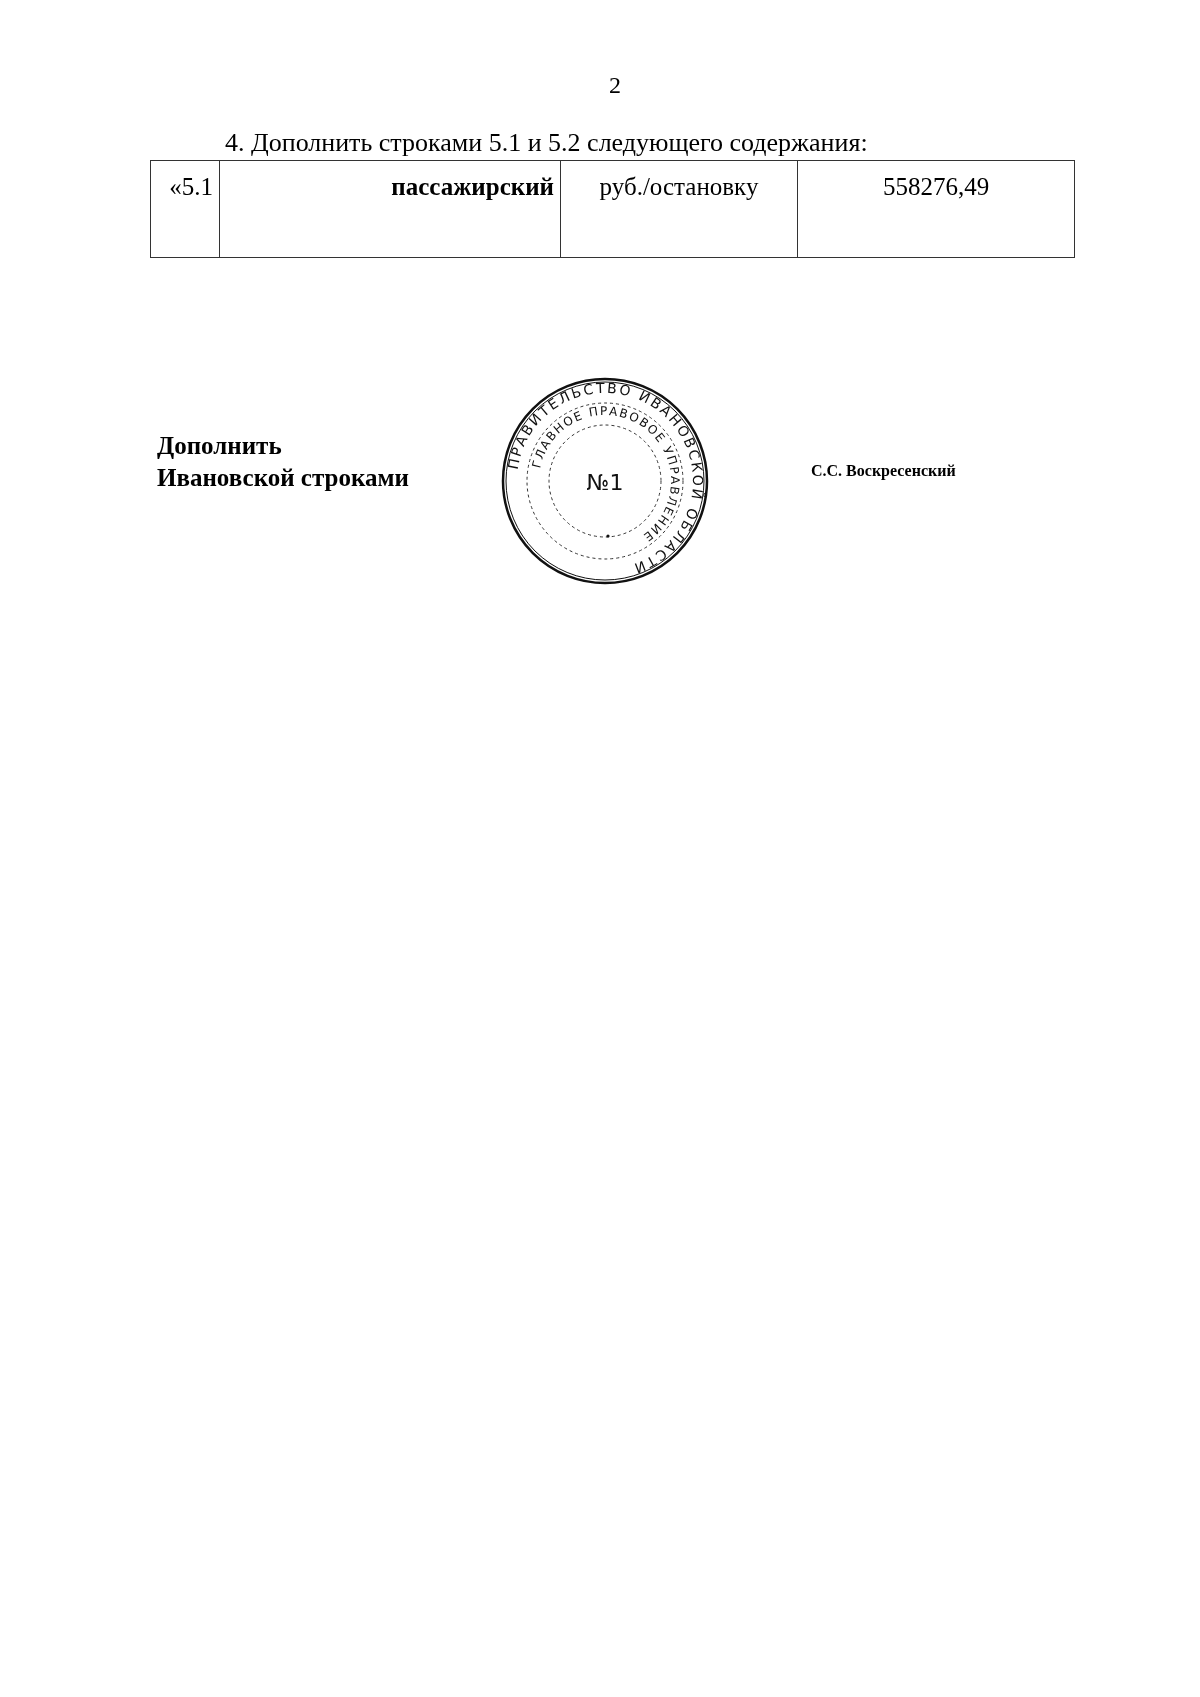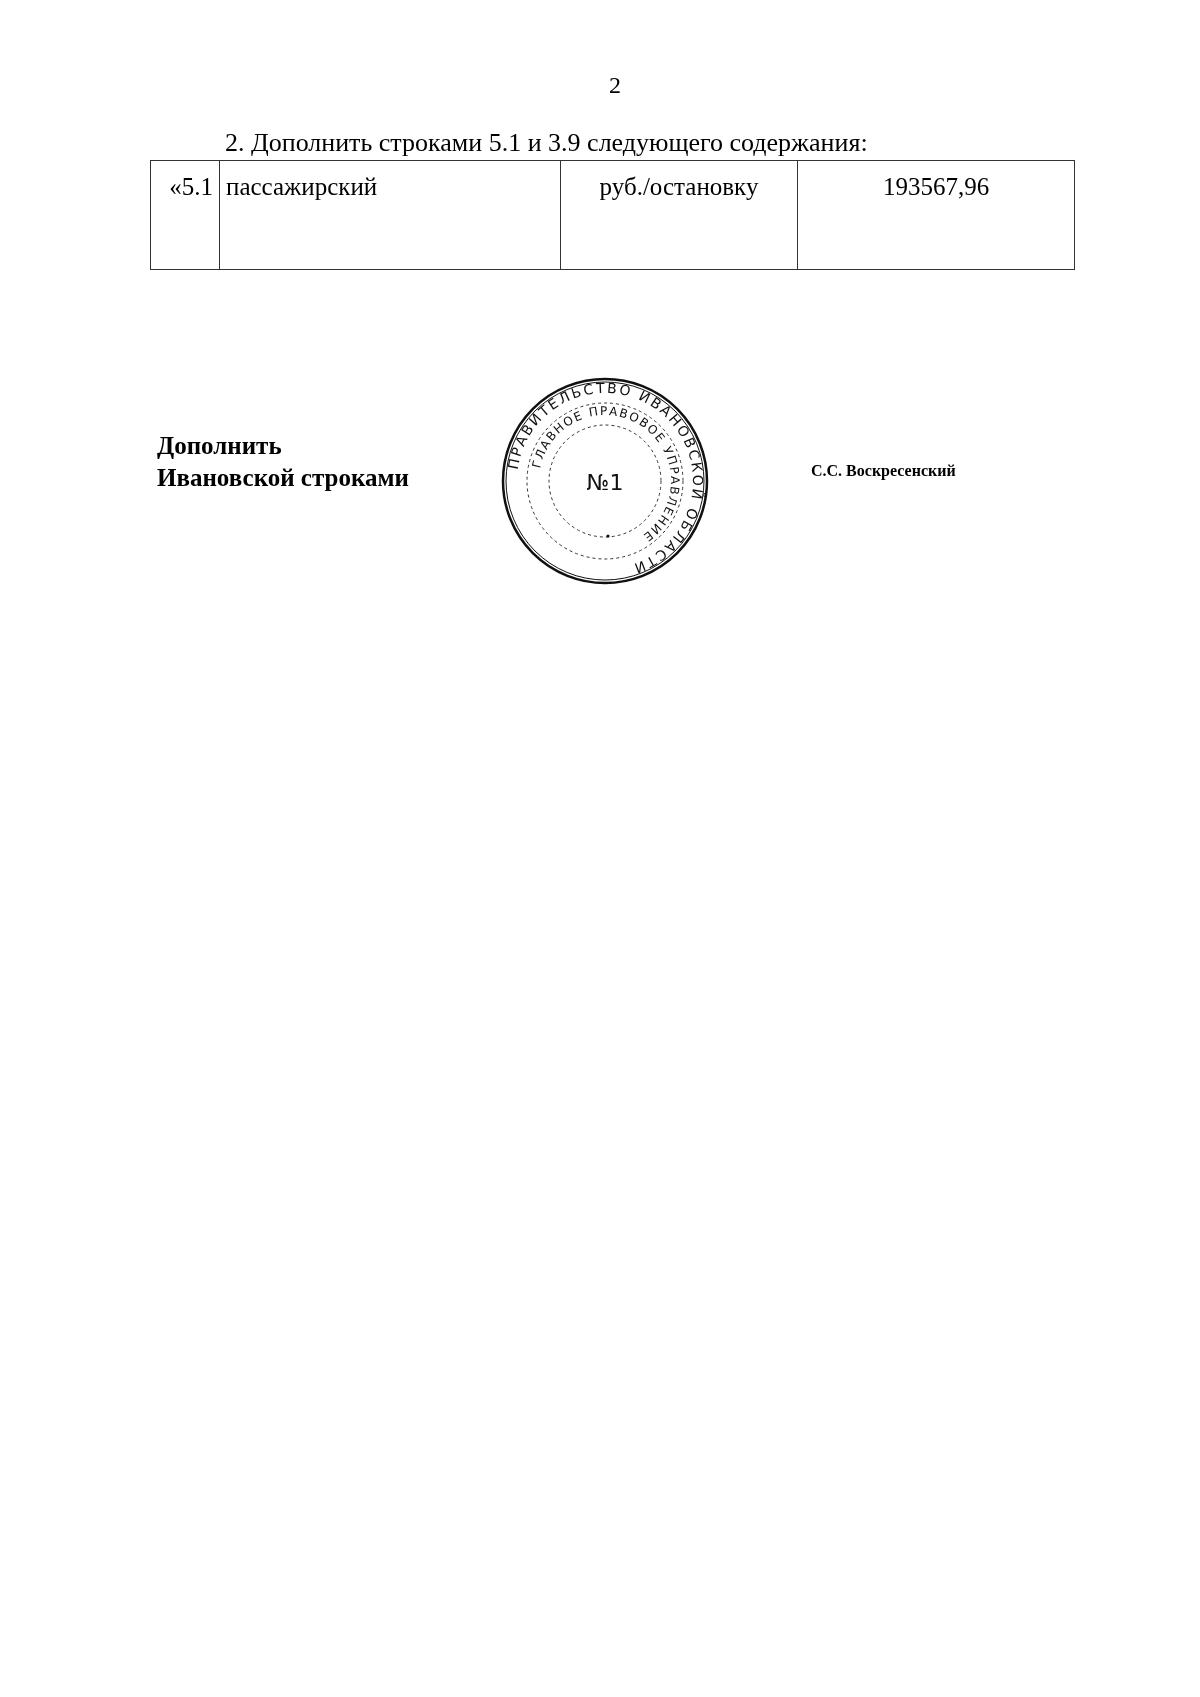--- a/index.html
+++ b/index.html
@@ -1,45 +1,45 @@
 <!DOCTYPE html>
 <html><head>
 <meta charset="utf-8">
 <style>
   html, body { margin: 0; padding: 0; background: #ffffff; }
   body { width: 1200px; height: 1697px; position: relative; overflow: hidden;
          font-family: "Liberation Serif", "DejaVu Serif", serif; color: #000; }
   .page-number { position: absolute; top: 72px; left: 0; width: 1230px; text-align: center; font-size: 24px; }
   .intro { position: absolute; top: 128px; left: 225px; font-size: 26px; white-space: nowrap; }
   table.amend { position: absolute; top: 160px; left: 150px; border-collapse: collapse; font-size: 25px; }
-  table.amend td { border: 1.5px solid #333; vertical-align: top; padding: 12px 6px 12px 6px; }
+  table.amend td { border: 1.5px solid #333; vertical-align: top; padding: 12px 6px 0 6px; }
   table.amend tr.r1 td { height: 84px; }
   table.amend tr.r2 td { height: 64px; }
   td.c-num { width: 56px; text-align: right; padding-right: 8px; }
-  td.c-type { width: 328px; text-align: left; }
+  td.c-type { width: 328px; text-align: right; font-weight: bold; }
   td.c-unit { width: 224px; text-align: center; margin-left: 44px; }
   td.c-val { width: 264px; text-align: center; }
   .sig-left { position: absolute; top: 430px; left: 157px; font-weight: bold; font-size: 25px; line-height: 32px; }
   .sig-right { position: absolute; top: 462px; left: 811px; font-weight: bold; font-size: 16px; text-align: right; }
   .stamp { position: absolute; left: 500px; top: 376px; width: 210px; height: 210px; }
 </style>
 </head>
 <body>
 
 <div class="page-number">2</div>
 
-<div class="intro">2. Дополнить строками 5.1 и 3.9 следующего содержания:</div>
+<div class="intro">4. Дополнить строками 5.1 и 5.2 следующего содержания:</div>
 
 <table class="amend">
   <tbody>
       <tr class="r1">
     <td class="c-num">«5.1</td>
     <td class="c-type">пассажирский</td>
     <td class="c-unit">руб./остановку</td>
-    <td class="c-val">193567,96</td>
+    <td class="c-val">558276,49</td>
   </tr>
 </tbody>
   </table>
 
 <div class="sig-left">
   <div>Дополнить</div>
   <div>Ивановской строками</div>
 </div>
 
 <svg class="stamp" viewBox="0 0 210 210">

